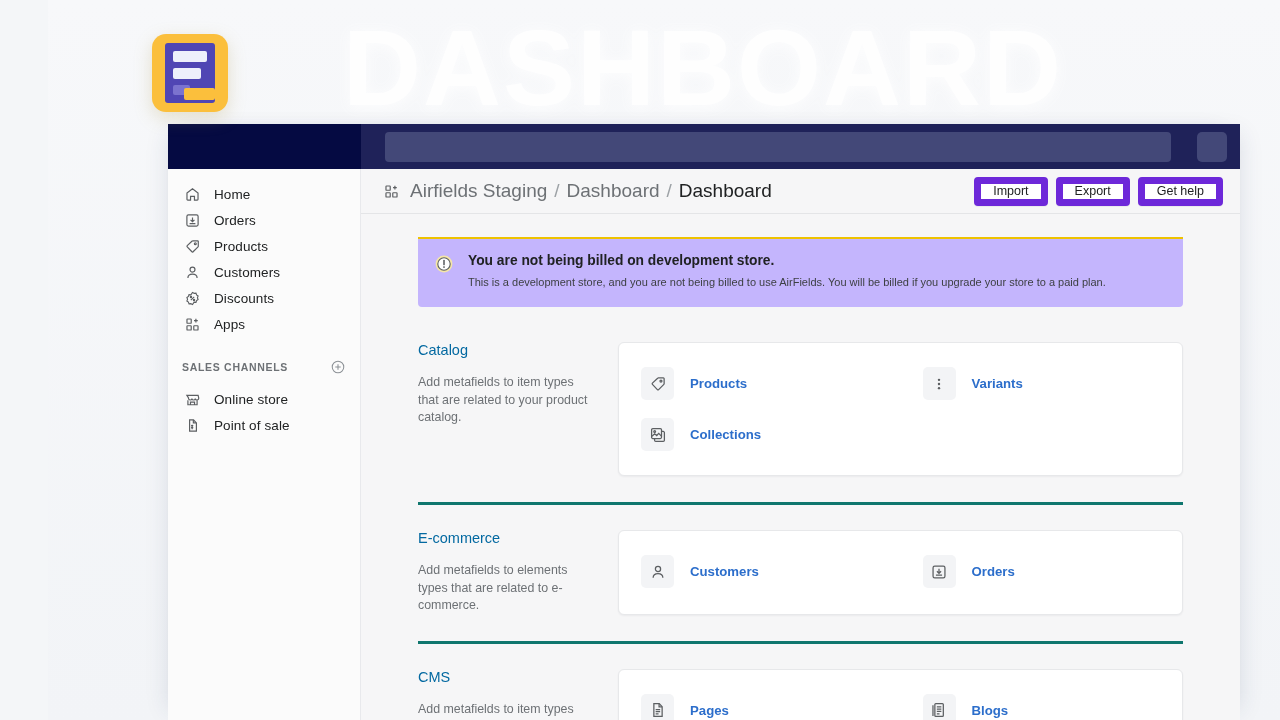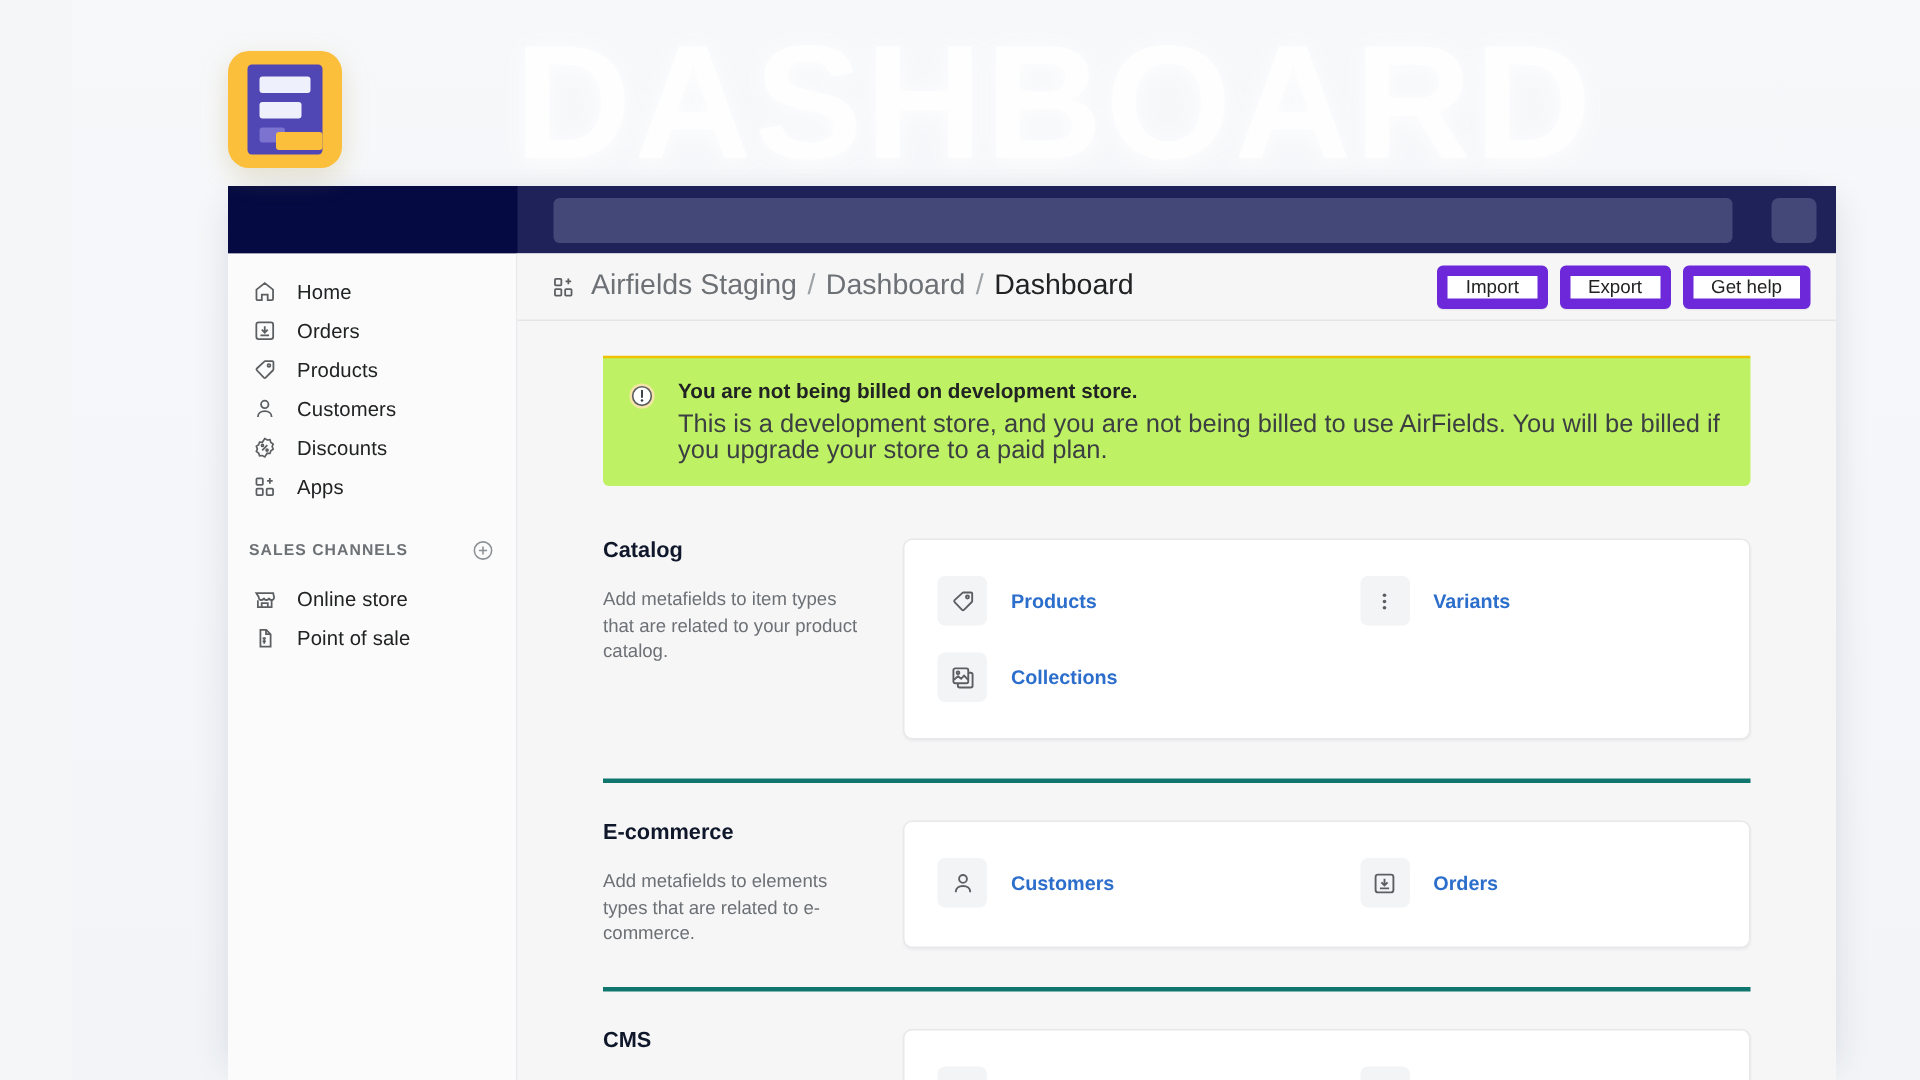--- a/index.html
+++ b/index.html
@@ -72,21 +72,21 @@
   }
   #logo .bar4 {
     position: absolute; left: 19px; top: 45px;
     width: 31px; height: 12px;
     background: #fbbf3c; border-radius: 2px;
   }
 
   
   #app {
     position: absolute;
-    left: 104px;
+    left: 120px;
     top: 124px;
     width: 1072px;
     height: 596px;
     background: #ffffff;
     box-shadow: -10px 0 22px -10px rgba(40,55,90,.13),
                  10px 0 22px -10px rgba(40,55,90,.13);
     overflow: hidden;
   }
 
   
@@ -216,61 +216,62 @@
 
   
   #content {
     flex: 1;
     overflow: hidden;
     padding: 23px 57px 0 57px;
   }
 
   
   #banner {
-    background: #bef264;
+    background: #c4b5fd;
     border-top: 2px solid #eec200;
     border-radius: 0 0 4px 4px;
     padding: 14px 20px 16px 16px;
     display: flex;
     margin-bottom: 35px;
   }
   #banner .bicon {
     width: 20px; height: 20px;
     flex: 0 0 20px;
     margin-right: 14px;
     margin-top: 1px;
     display: flex;
   }
   #banner .btitle {
     font-size: 13.8px;
     font-weight: bold;
     color: #202223;
     margin-bottom: 6px;
   }
   #banner .bdesc {
-    font-size: 17px;
+    font-size: 11px;
     color: #3c3f42;
     line-height: 17px;
+    text-align: right;
   }
 
   
   .section {
     display: flex;
     padding-bottom: 26px;
   }
   .section + .section { border-top: 3px solid #0f766e; padding-top: 25px; }
   .sec-left {
     width: 200px;
     flex: 0 0 200px;
     padding-right: 30px;
   }
   .sec-left h3 {
     font-size: 14.5px;
-    font-weight: bold;
-    color: #0f172a;
+    font-weight: normal;
+    color: #0369a1;
     margin-bottom: 16px;
   }
   .sec-left p {
     font-size: 12.4px;
     line-height: 17.5px;
     color: #6d7175;
   }
   .sec-card {
     flex: 1;
     background: #fff;

